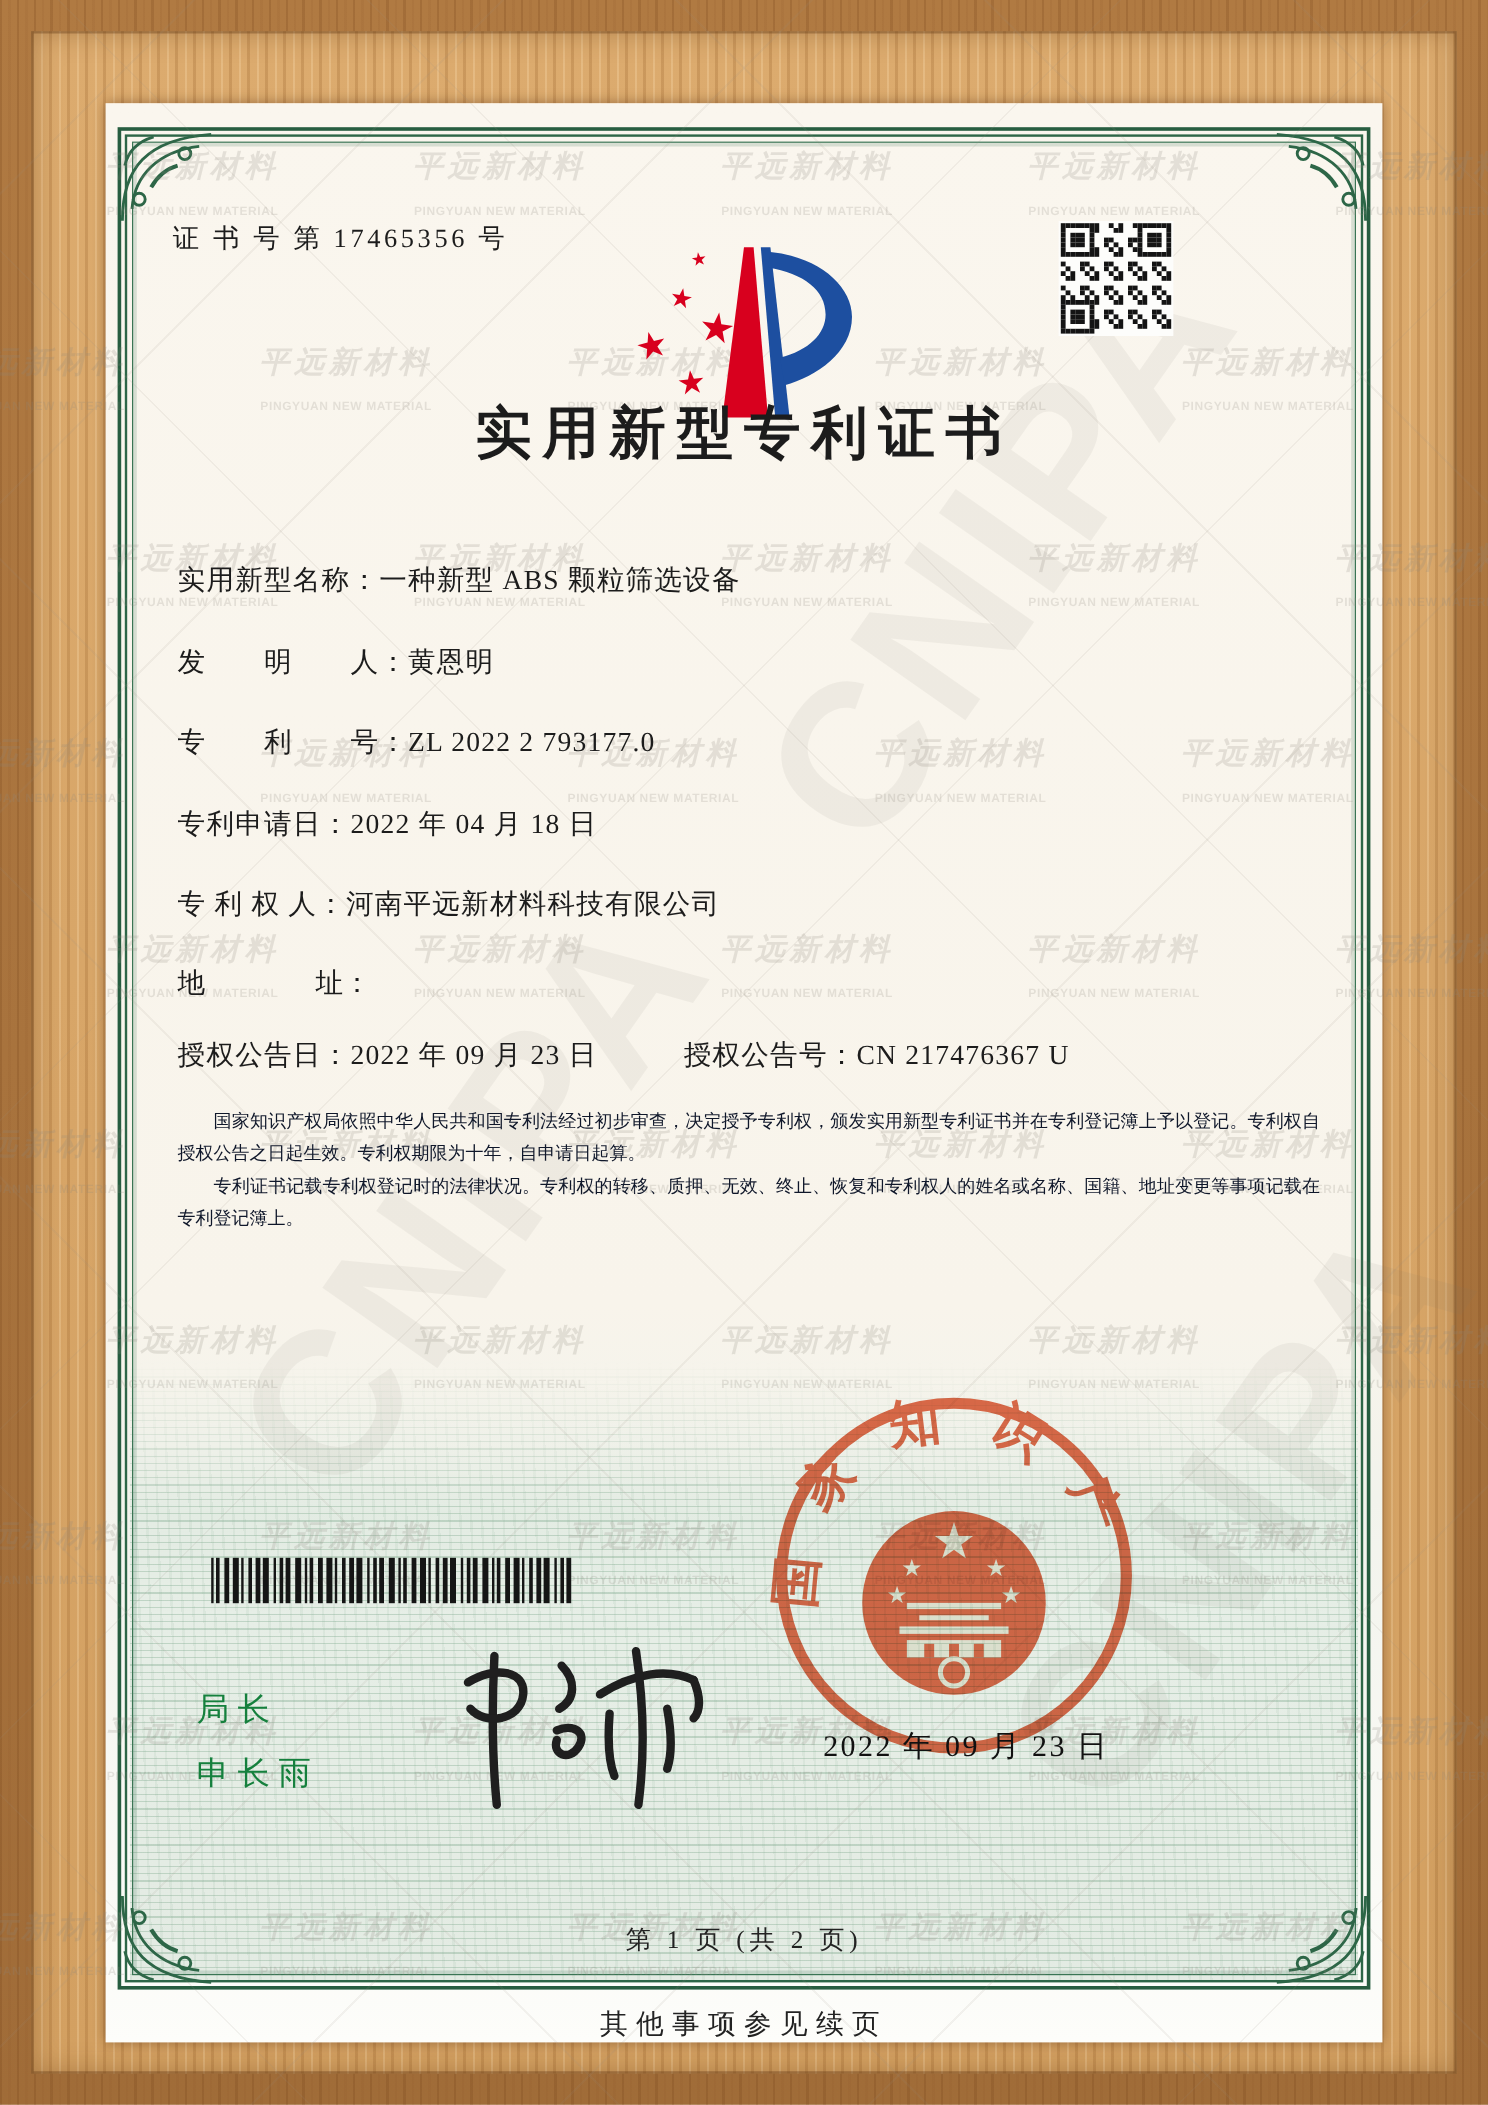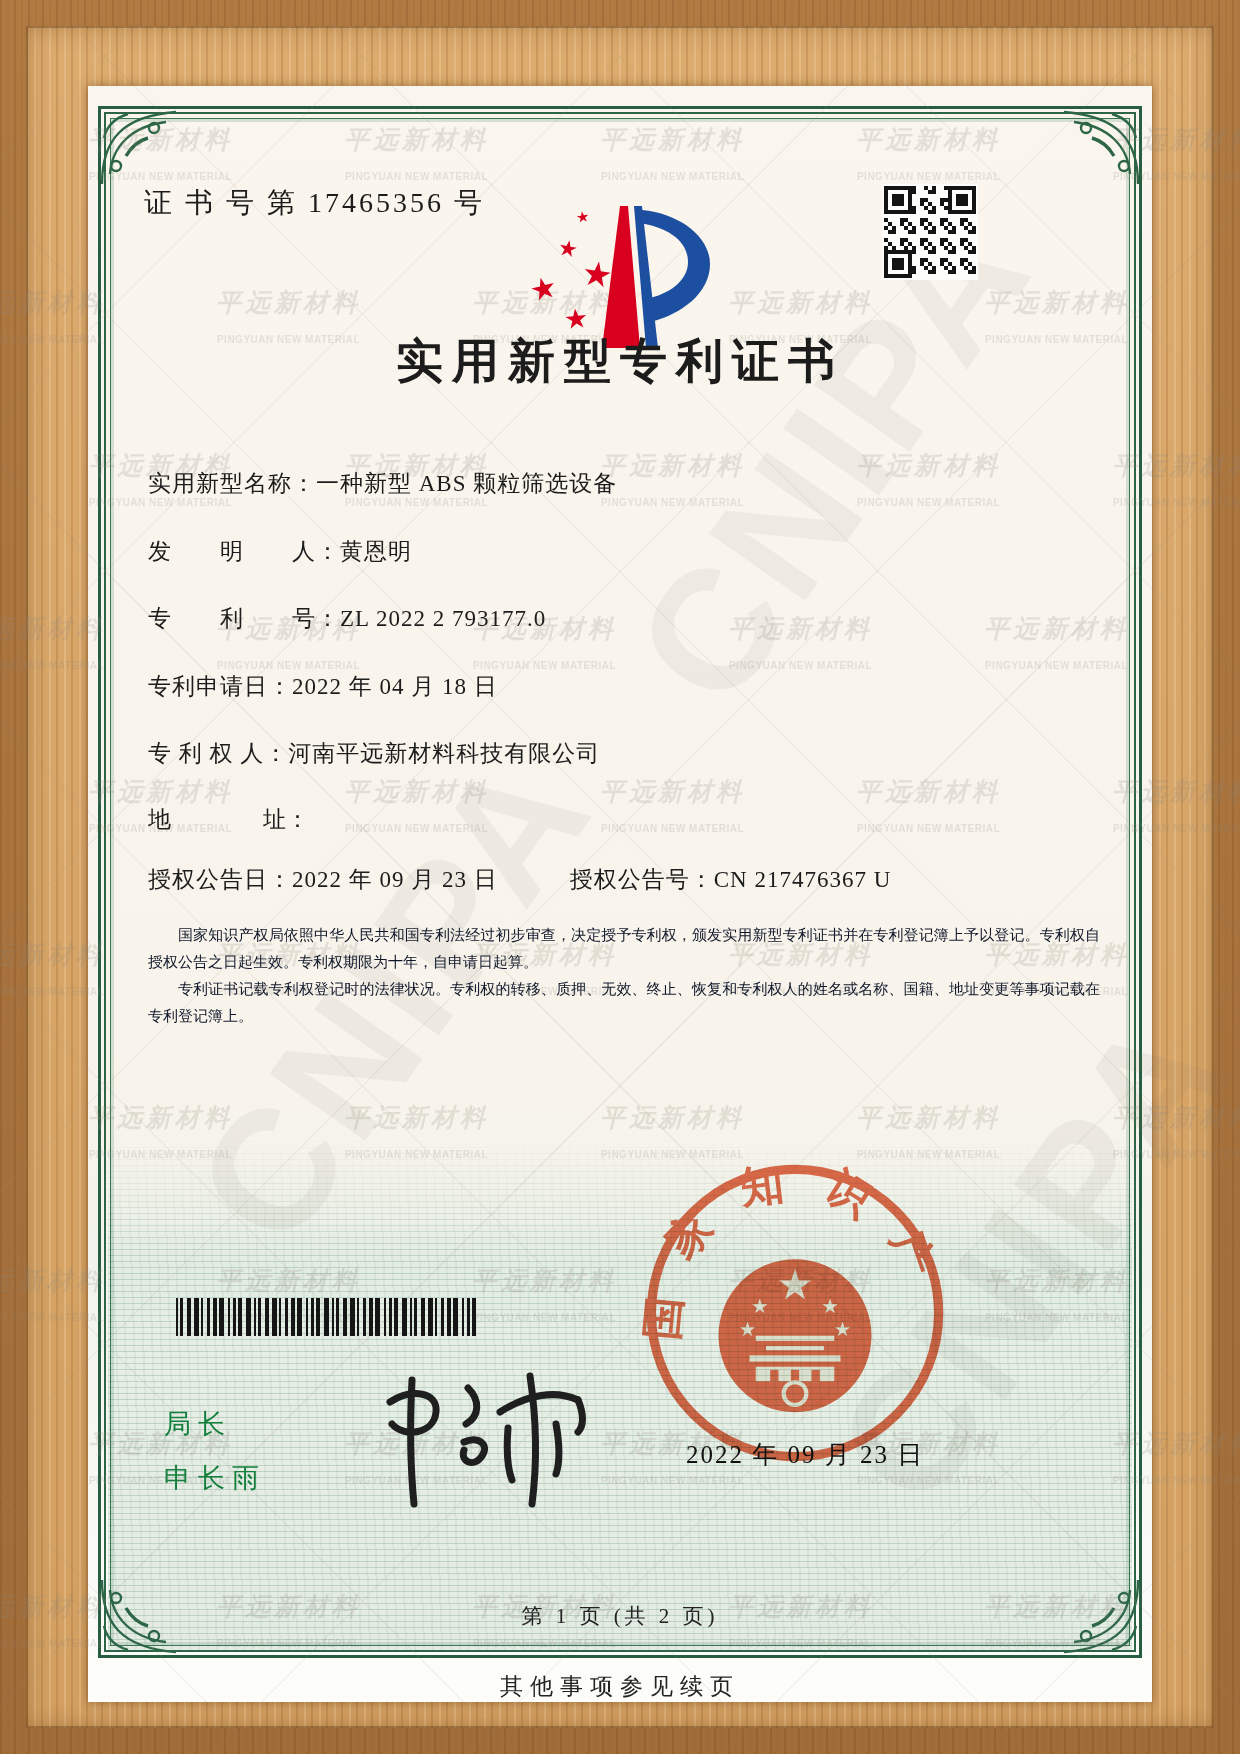--- a/index.html
+++ b/index.html
@@ -49,21 +49,21 @@
       repeating-linear-gradient(45deg, rgba(150,140,128,.10) 0 1.5px, rgba(0,0,0,0) 1.5px 182px),
       repeating-linear-gradient(-45deg, rgba(150,140,128,.10) 0 1.5px, rgba(0,0,0,0) 1.5px 182px);
     padding-left: 44px;
   }
   .wm{position:absolute;text-align:center;color:#8d887e;opacity:.20;white-space:nowrap;line-height:1.05;}
   .wm .cn{display:block;font-size:25px;font-weight:bold;letter-spacing:4px;font-style:italic;}
   .wm .en{display:block;font-size:10px;letter-spacing:.5px;font-family:"Liberation Sans",sans-serif;font-weight:bold;margin-top:19px;}
   .wm-big{position:absolute;font-family:"Liberation Sans",sans-serif;font-weight:bold;font-size:170px;color:#7d786c;opacity:.08;transform:rotate(-55deg);pointer-events:none;letter-spacing:6px;}
   
   .content{position:absolute;left:88px;top:86px;width:1064px;height:1616px;color:#1c1c1c;}
-  .cert-no{position:absolute;left:56px;top:98px;font-size:28px;letter-spacing:3px;}
+  .cert-no{position:absolute;left:56px;top:98px;font-size:22px;letter-spacing:3px;}
   .qr{position:absolute;left:794px;top:98px;width:96px;height:96px;}
   .logo{position:absolute;left:436px;top:116px;width:200px;height:150px;}
   .logo .star{position:absolute;color:#d8001e;line-height:1;}
   .title{position:absolute;left:0;top:244px;width:100%;text-align:center;font-size:47px;font-weight:bold;letter-spacing:9px;}
   .fields{position:absolute;left:60px;top:0;width:950px;font-size:23px;}
   .frow{position:absolute;left:0;white-space:nowrap;}
   .frow .lab{letter-spacing:1px;}
   .frow .val{letter-spacing:1px;}
   .addr-row{position:absolute;left:0;white-space:normal;display:flex;}
   .addr-row .lab{flex:0 0 auto;}

